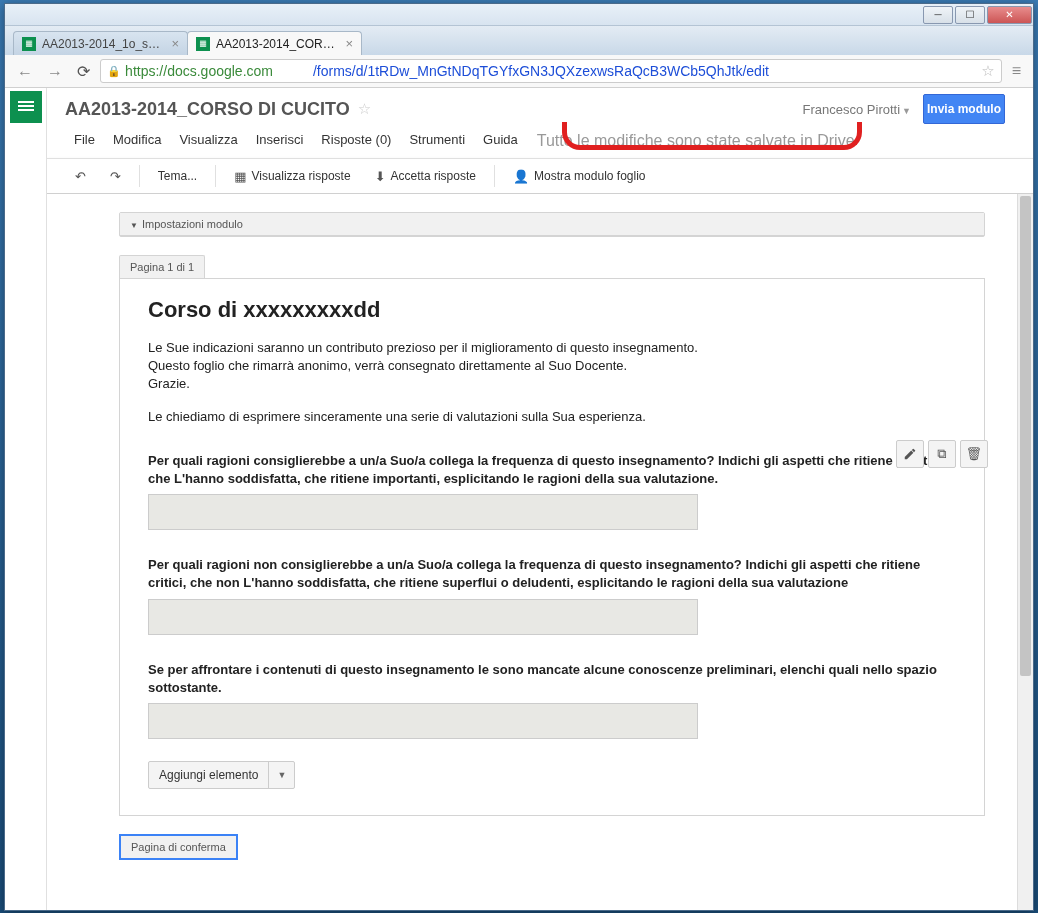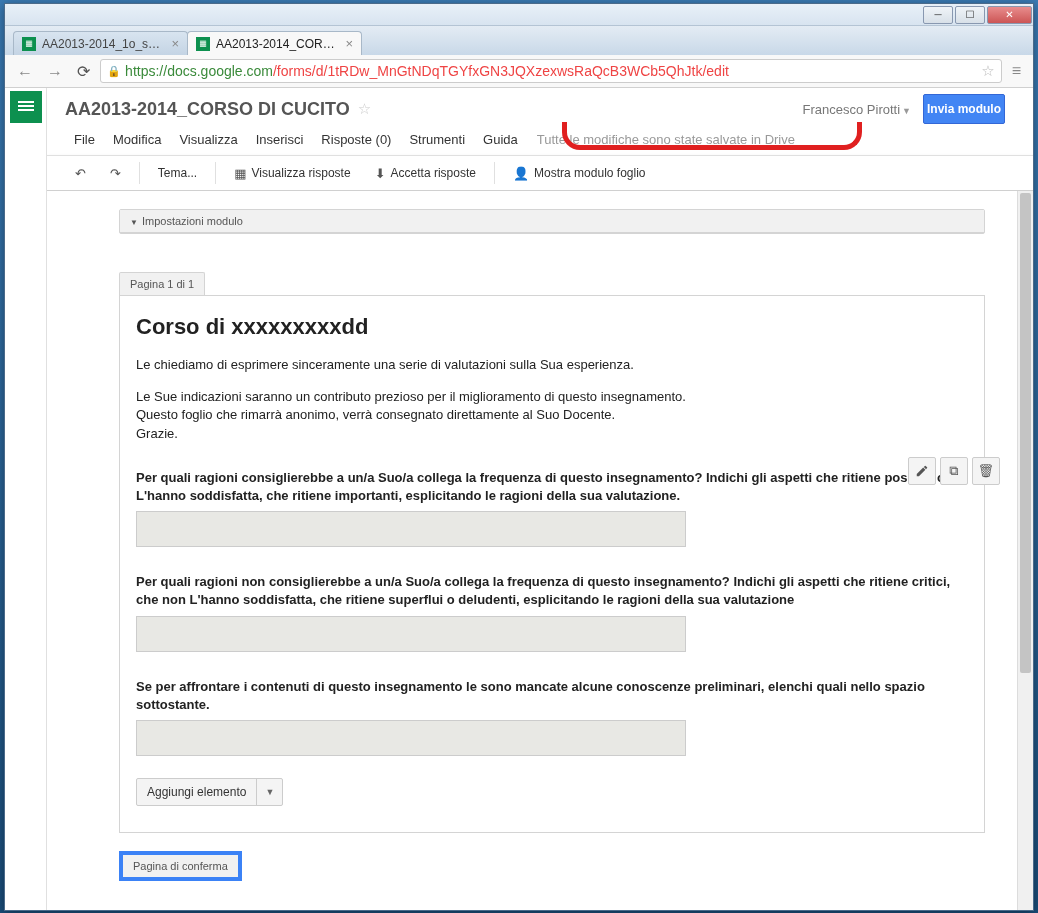--- a/index.html
+++ b/index.html
@@ -18,77 +18,77 @@
 .tab-icon { width: 14px; height: 14px; background: #0d904f; margin-right: 6px; display: flex; align-items: center; justify-content: center; color: #fff; font-size: 8px; }
 .tab-text { white-space: nowrap; overflow: hidden; text-overflow: ellipsis; flex: 1; }
 .tab-x { margin-left: 6px; color: #888; font-size: 13px; }
 
 .navbar { height: 33px; background: #f8f8f8; border-bottom: 1px solid #d0d0d0; display: flex; align-items: center; padding: 0 8px; gap: 6px; }
 .nav-icon { color: #888; font-size: 16px; padding: 2px 4px; }
 .nav-icon.active { color: #555; }
 .omnibox { flex: 1; height: 24px; border: 1px solid #ccc; border-radius: 3px; display: flex; align-items: center; padding: 0 6px; font-size: 14px; background: #fff; }
 .lock { color: #5a9e5a; margin-right: 4px; font-size: 11px; }
 .url-green { color: #3a8a3a; }
-.url-gray { color: #ef4444; }
+.url-gray { color: #1d4ed8; padding-left: 40px; }
 .star { color: #bbb; font-size: 15px; margin-left: 4px; }
 .menu-ic { color: #888; font-size: 16px; padding: 0 4px; }
 
 .app { position: absolute; top: 84px; left: 0; right: 0; bottom: 0; background: #fff; display: flex; }
 .sidebar-strip { width: 42px; background: #fff; border-right: 1px solid #e0e0e0; }
 .sidebar-logo { width: 32px; height: 32px; background: #0d904f; margin: 3px auto 0; display: flex; align-items: center; justify-content: center; }
 .sidebar-logo::before { content: ""; width: 16px; height: 12px; background: repeating-linear-gradient(to bottom, #fff 0 2px, transparent 2px 4px); }
 
 .main-col { flex: 1; display: flex; flex-direction: column; overflow: hidden; }
 .doc-header { padding: 6px 28px 0 18px; }
 .doc-title-row { display: flex; align-items: center; }
 .doc-title { font-size: 18px; color: #555; font-weight: bold; }
 .doc-star { color: #ccc; font-size: 15px; margin-left: 8px; }
 .header-right { margin-left: auto; display: flex; align-items: center; gap: 12px; }
 .user-name { color: #777; font-size: 13px; }
 .user-caret { color: #999; font-size: 9px; margin-left: 2px; }
 .send-btn { background: #4285f4; color: #fff; border: 1px solid #3367d6; padding: 7px 3px; font-size: 12px; font-weight: bold; border-radius: 2px; }
 
 .menu-row { display: flex; gap: 0; margin-top: 4px; position: relative; }
 .menu-item { padding: 4px 9px; font-size: 13px; color: #333; }
-.save-status { color: #999; font-size: 13px; padding: 4px 0 4px 10px; }
+.save-status { color: #999; font-size: 16px; padding: 4px 0 4px 10px; }
 .red-mark { position: absolute; left: 497px; top: -6px; width: 300px; height: 28px; border: 5px solid #e02020; border-top: none; border-radius: 0 0 18px 18px; pointer-events: none; }
 
 .toolbar { height: 36px; border-top: 1px solid #e0e0e0; border-bottom: 1px solid #d0d0d0; box-shadow: 0 1px 3px rgba(0,0,0,0.08); display: flex; align-items: center; padding: 0 18px; gap: 4px; margin-top: 4px; }
 .tb-btn { padding: 5px 10px; font-size: 12px; color: #333; display: flex; align-items: center; gap: 5px; border-radius: 2px; }
 .tb-sep { width: 1px; height: 22px; background: #e0e0e0; margin: 0 4px; }
 .tb-ic { font-size: 13px; color: #555; }
 
 .scroll-area { flex: 1; overflow-y: auto; background: #fff; position: relative; }
 .scroll-inner { padding: 18px 48px 20px 72px; }
 
 .card { background: #14b8a6; border: 1px solid #d4d4d4; border-radius: 2px; margin-bottom: 18px; }
 .card-header { background: #f1f1f1; border-bottom: 1px solid #d4d4d4; padding: 5px 10px; font-size: 11px; color: #555; }
 .card-header .caret { font-size: 8px; margin-right: 4px; }
 .card-body { padding: 12px 18px; font-size: 13px; color: #333; }
 .chk-row { display: flex; align-items: center; gap: 8px; }
 .chk { width: 13px; height: 13px; border: 1px solid #aaa; }
 
-.page-label { font-size: 11px; color: #555; padding: 5px 10px; background: #f1f1f1; border: 1px solid #d4d4d4; border-bottom: none; border-radius: 2px 2px 0 0; display: inline-block; margin-top: 20px; }
-.form-card { border: 1px solid #d4d4d4; padding: 18px 16px 26px; position: relative; }
+.page-label { font-size: 11px; color: #555; padding: 5px 10px; background: #f1f1f1; border: 1px solid #d4d4d4; border-bottom: none; border-radius: 2px 2px 0 0; display: inline-block; }
+.form-card { border: 1px solid #d4d4d4; padding: 18px 28px 26px; position: relative; }
 .form-title { font-size: 22px; font-weight: bold; color: #222; margin-bottom: 16px; }
 .form-desc { font-size: 13px; color: #222; line-height: 1.4; margin-bottom: 14px; }
 
 .q-block { margin-top: 26px; position: relative; }
 .q-label { font-size: 13px; font-weight: bold; color: #222; line-height: 1.4; margin-bottom: 6px; }
 .q-input { width: 550px; height: 36px; background: #e8e8e4; border: 1px solid #ccc; }
 
 .float-tools { position: absolute; right: -32px; top: -12px; display: flex; gap: 4px; }
 .ft-btn { width: 28px; height: 28px; background: #f4f4f4; border: 1px solid #ccc; border-radius: 2px; display: flex; align-items: center; justify-content: center; font-size: 13px; color: #555; }
 
 .add-row { margin-top: 22px; }
 .add-btn { display: inline-flex; align-items: center; background: #f4f4f4; border: 1px solid #ccc; border-radius: 2px; font-size: 12px; color: #333; }
 .add-btn-main { padding: 6px 10px; border-right: 1px solid #ccc; }
 .add-btn-caret { padding: 6px 8px; font-size: 9px; color: #666; }
 
-.confirm-label { font-size: 11px; color: #555; padding: 5px 10px; background: #f1f1f1; border: 4px solid #3b82f6; display: inline-block; margin-top: 18px; }
+.confirm-label { font-size: 11px; color: #555; padding: 5px 10px; background: #f1f1f1; border: 2px solid #3b82f6; display: inline-block; margin-top: 18px; }
 
 .vscroll { position: absolute; right: 0; top: 0; bottom: 0; width: 16px; background: #f0f0f0; border-left: 1px solid #dcdcdc; }
 .vthumb { position: absolute; left: 2px; right: 2px; top: 2px; height: 480px; background: #c4c4c4; border-radius: 2px; }
 
 svg.pencil { width: 14px; height: 14px; }
 </style>
 </head>
 <body>
 
 <div class="desktop">
@@ -185,26 +185,26 @@
         <div class="scroll-inner">
 
           <div class="card">
             <div class="card-header"><span class="caret">▼</span><span>Impostazioni modulo</span></div>
           </div>
 
           <div>
             <span class="page-label">Pagina 1 di 1</span>
             <div class="form-card">
               <h1 class="form-title">Corso di xxxxxxxxxdd</h1>
-              <p class="form-desc">Le chiediamo di esprimere sinceramente una serie di valutazioni sulla Sua esperienza.</p>
               <p class="form-desc">
                 <span>Le Sue indicazioni saranno un contributo prezioso per il miglioramento di questo insegnamento.</span><br>
                 <span>Questo foglio che rimarrà anonimo, verrà consegnato direttamente al Suo Docente.</span><br>
                 <span>Grazie.</span>
               </p>
+              <p class="form-desc">Le chiediamo di esprimere sinceramente una serie di valutazioni sulla Sua esperienza.</p>
 
               <div class="q-block">
                 <div class="float-tools">
                   <div class="ft-btn">
                         <svg class="pencil" viewBox="0 0 24 24">
                           <path fill="#555" d="M3 17.25V21h3.75L17.81 9.94l-3.75-3.75L3 17.25zM20.71 7.04a1 1 0 0 0 0-1.41l-2.34-2.34a1 1 0 0 0-1.41 0l-1.83 1.83 3.75 3.75 1.83-1.83z"></path>
                         </svg>
                       </div>
                   <div class="ft-btn">
                         <span>⧉</span>

